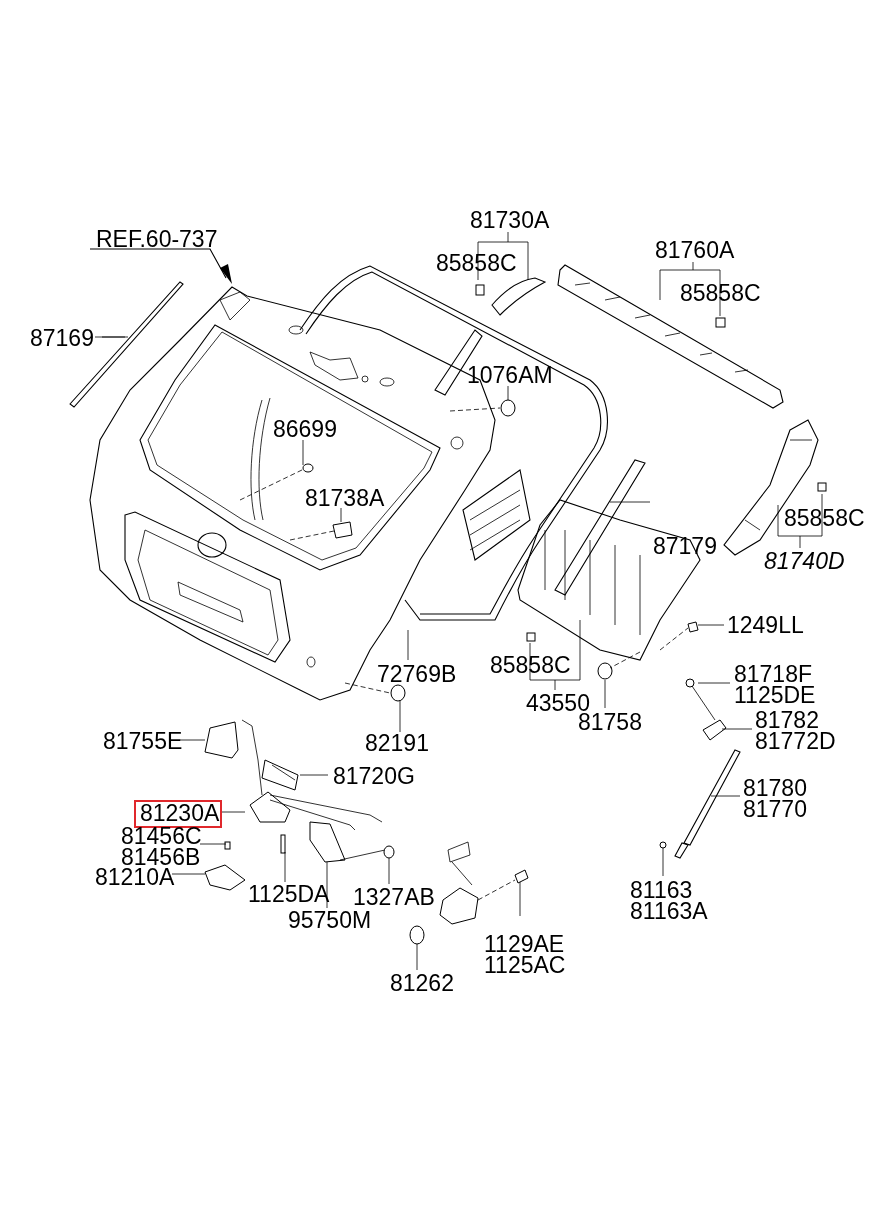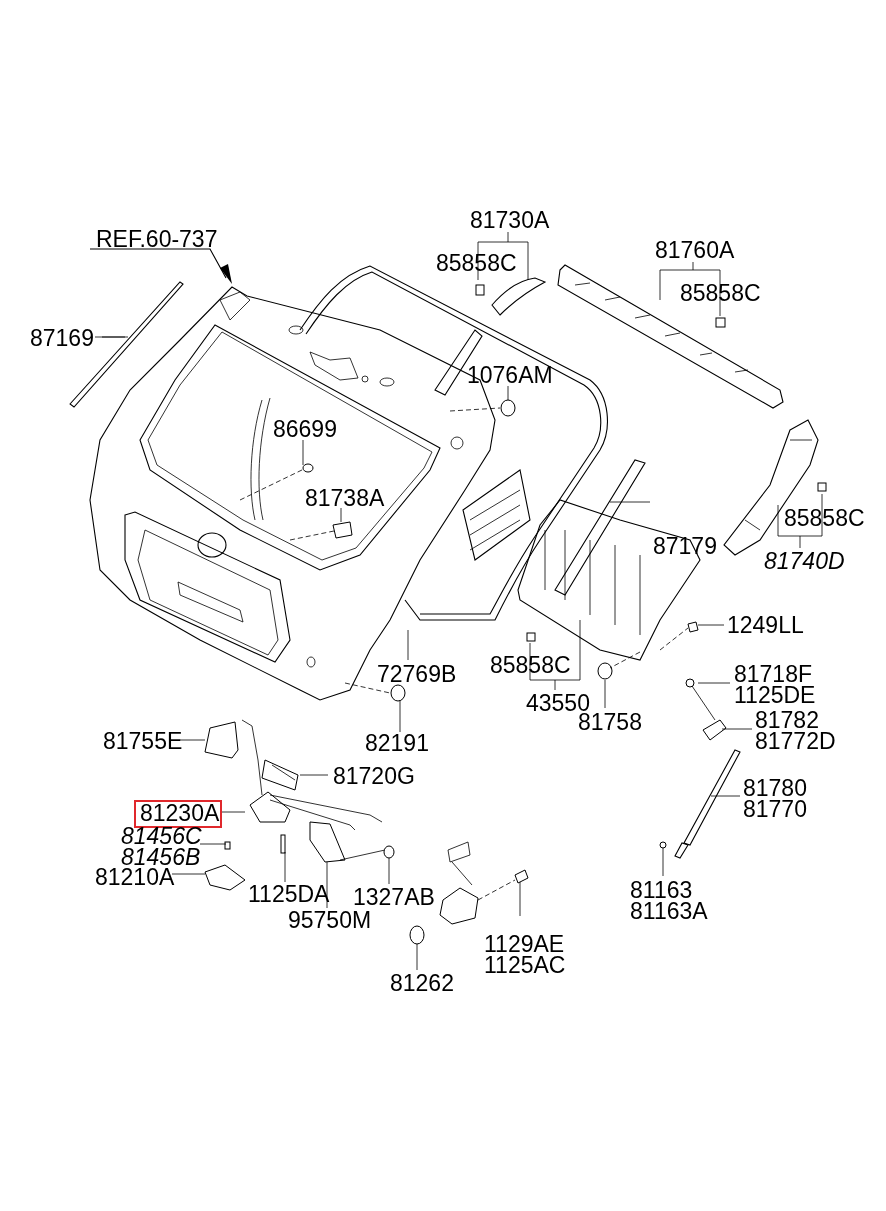--- a/index.html
+++ b/index.html
@@ -187,21 +187,21 @@
 </div>
 <div class="lbl two" style="left:755px;top:710px;">
   <span>81782</span>
   <span>81772D</span>
 </div>
 <div class="lbl" style="left:365px;top:733px;">82191</div>
 <div class="lbl" style="left:103px;top:731px;">81755E</div>
 <div class="lbl" style="left:333px;top:766px;">81720G</div>
 <div class="hl" style="left: 134px; top: 800px; width: 88px; height: 28px; border-color: rgb(224, 40, 44);"></div>
 <div class="lbl" style="left:140px;top:803px;">81230A</div>
-<div class="lbl two" style="left:121px;top:826px;font-style:italic;">
+<div class="lbl two" style="left:121px;top:826px;">
   <span>81456C</span>
   <span>81456B</span>
 </div>
 <div class="lbl" style="left:95px;top:867px;">81210A</div>
 <div class="lbl" style="left:248px;top:884px;">1125DA</div>
 <div class="lbl" style="left:353px;top:887px;text-align:right;">1327AB</div>
 <div class="lbl" style="left:288px;top:910px;">95750M</div>
 <div class="lbl two" style="left:484px;top:918px;margin-top:16px;">
   <span>1129AE</span>
   <span>1125AC</span>

